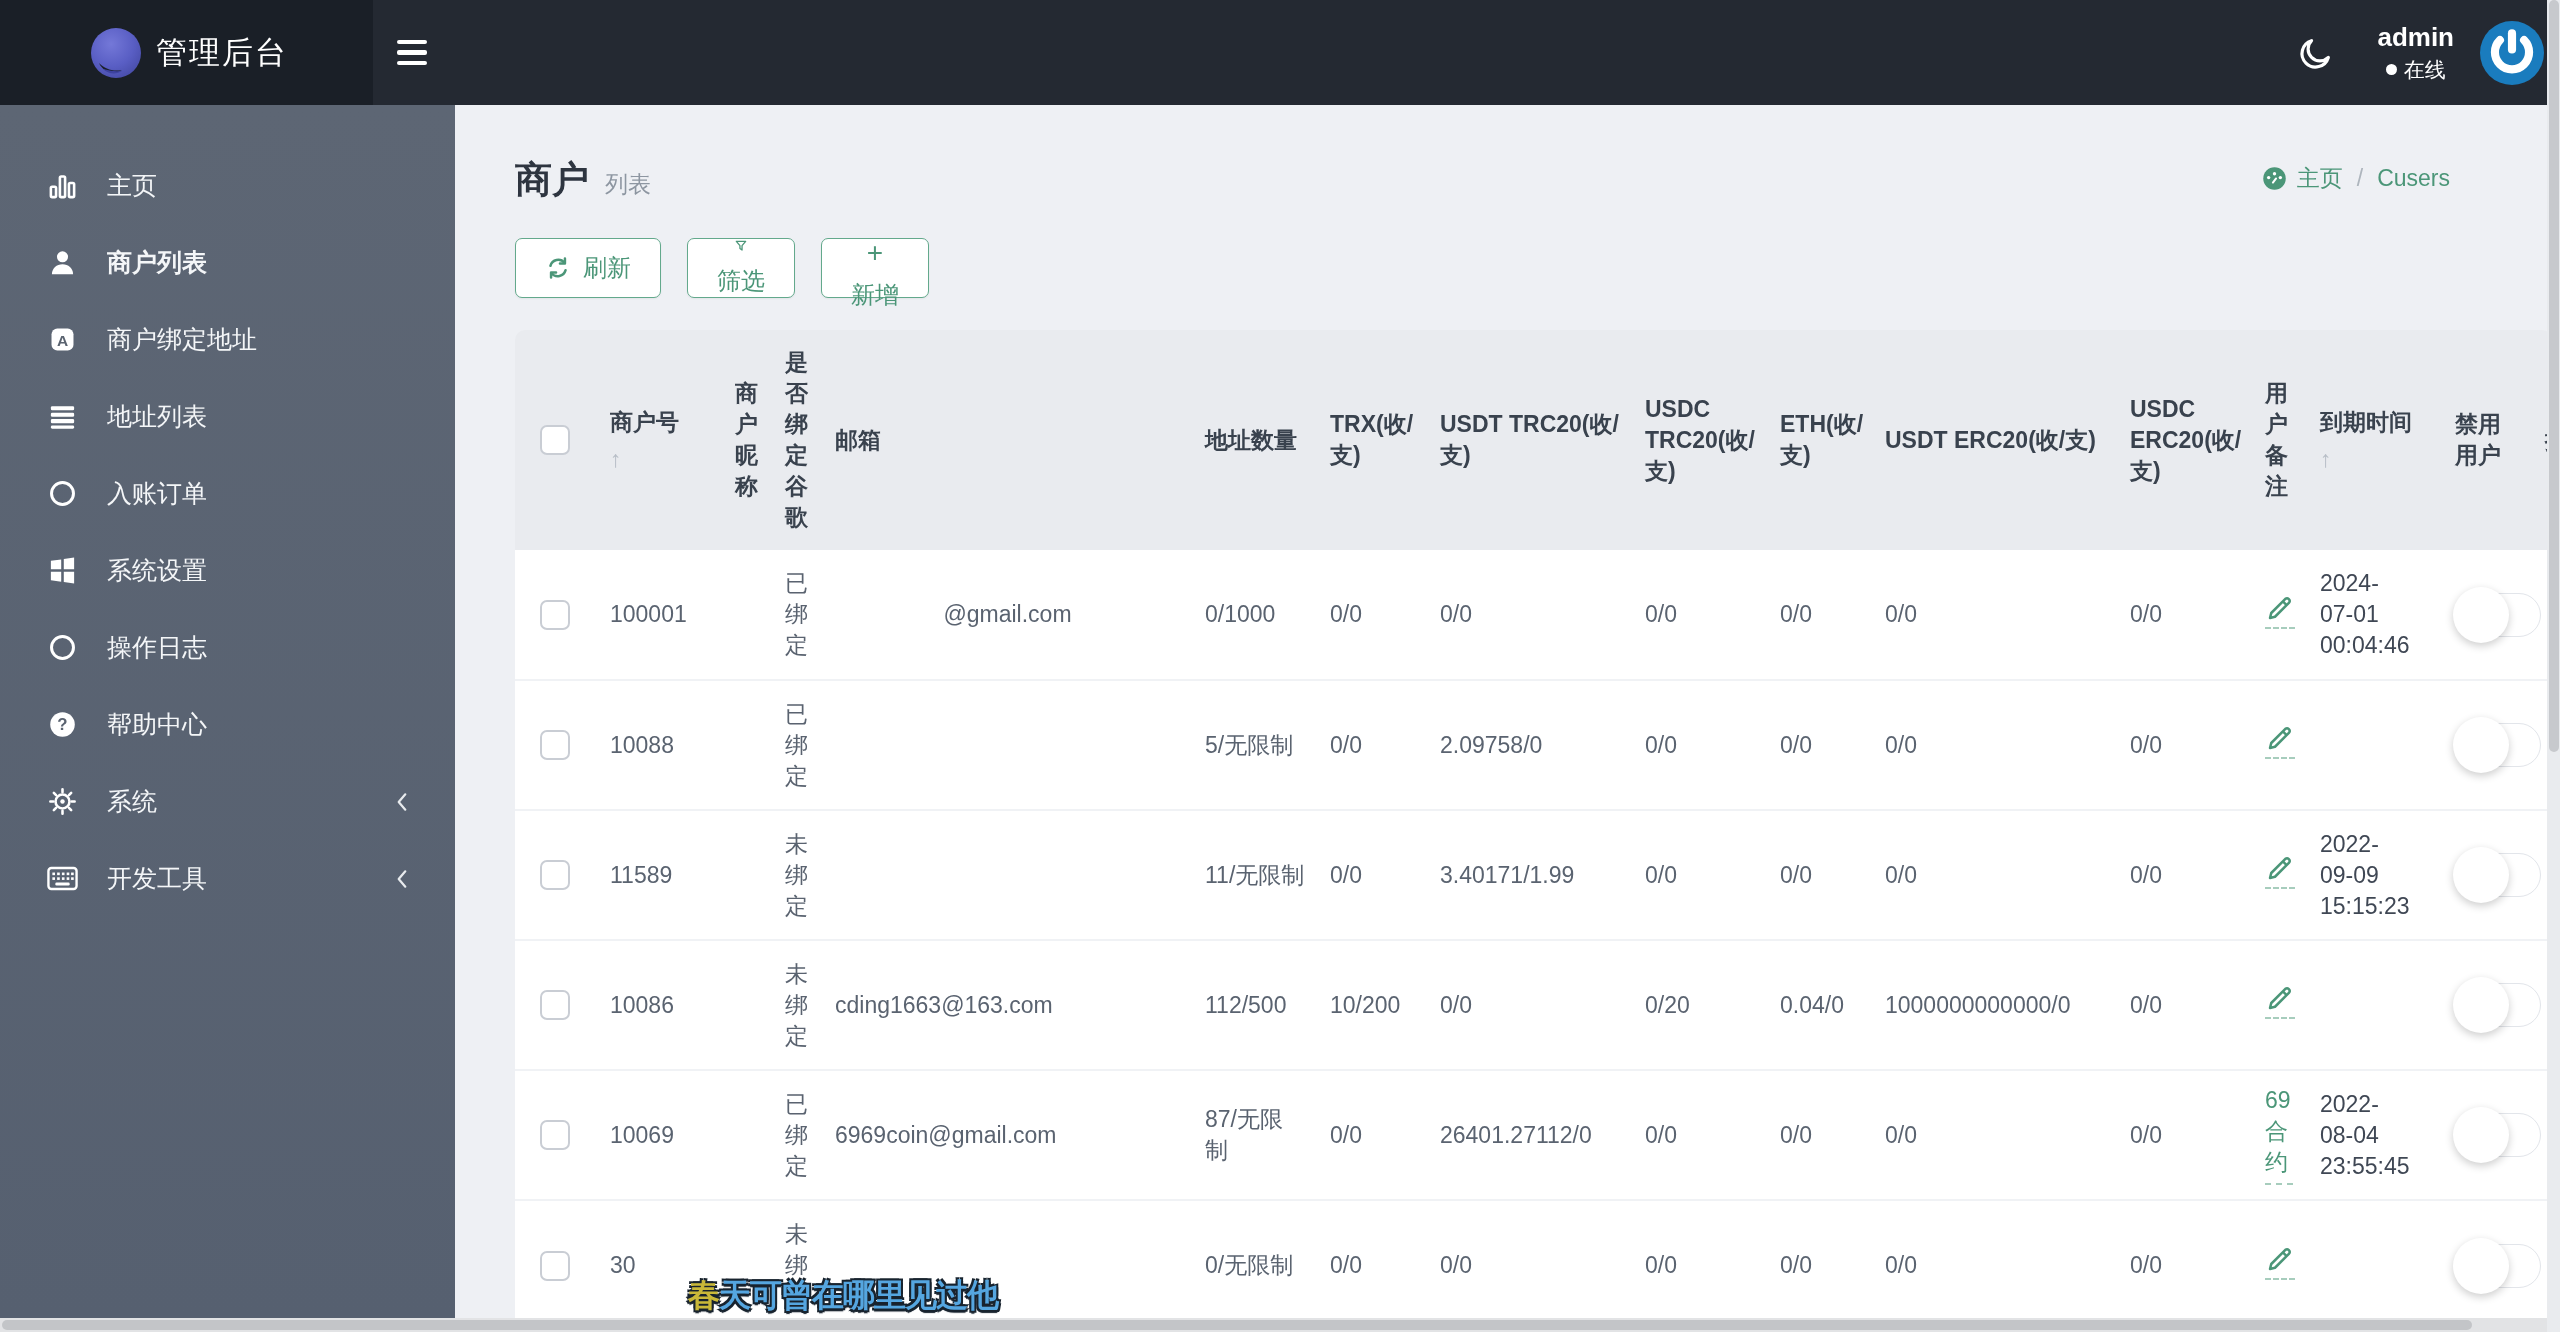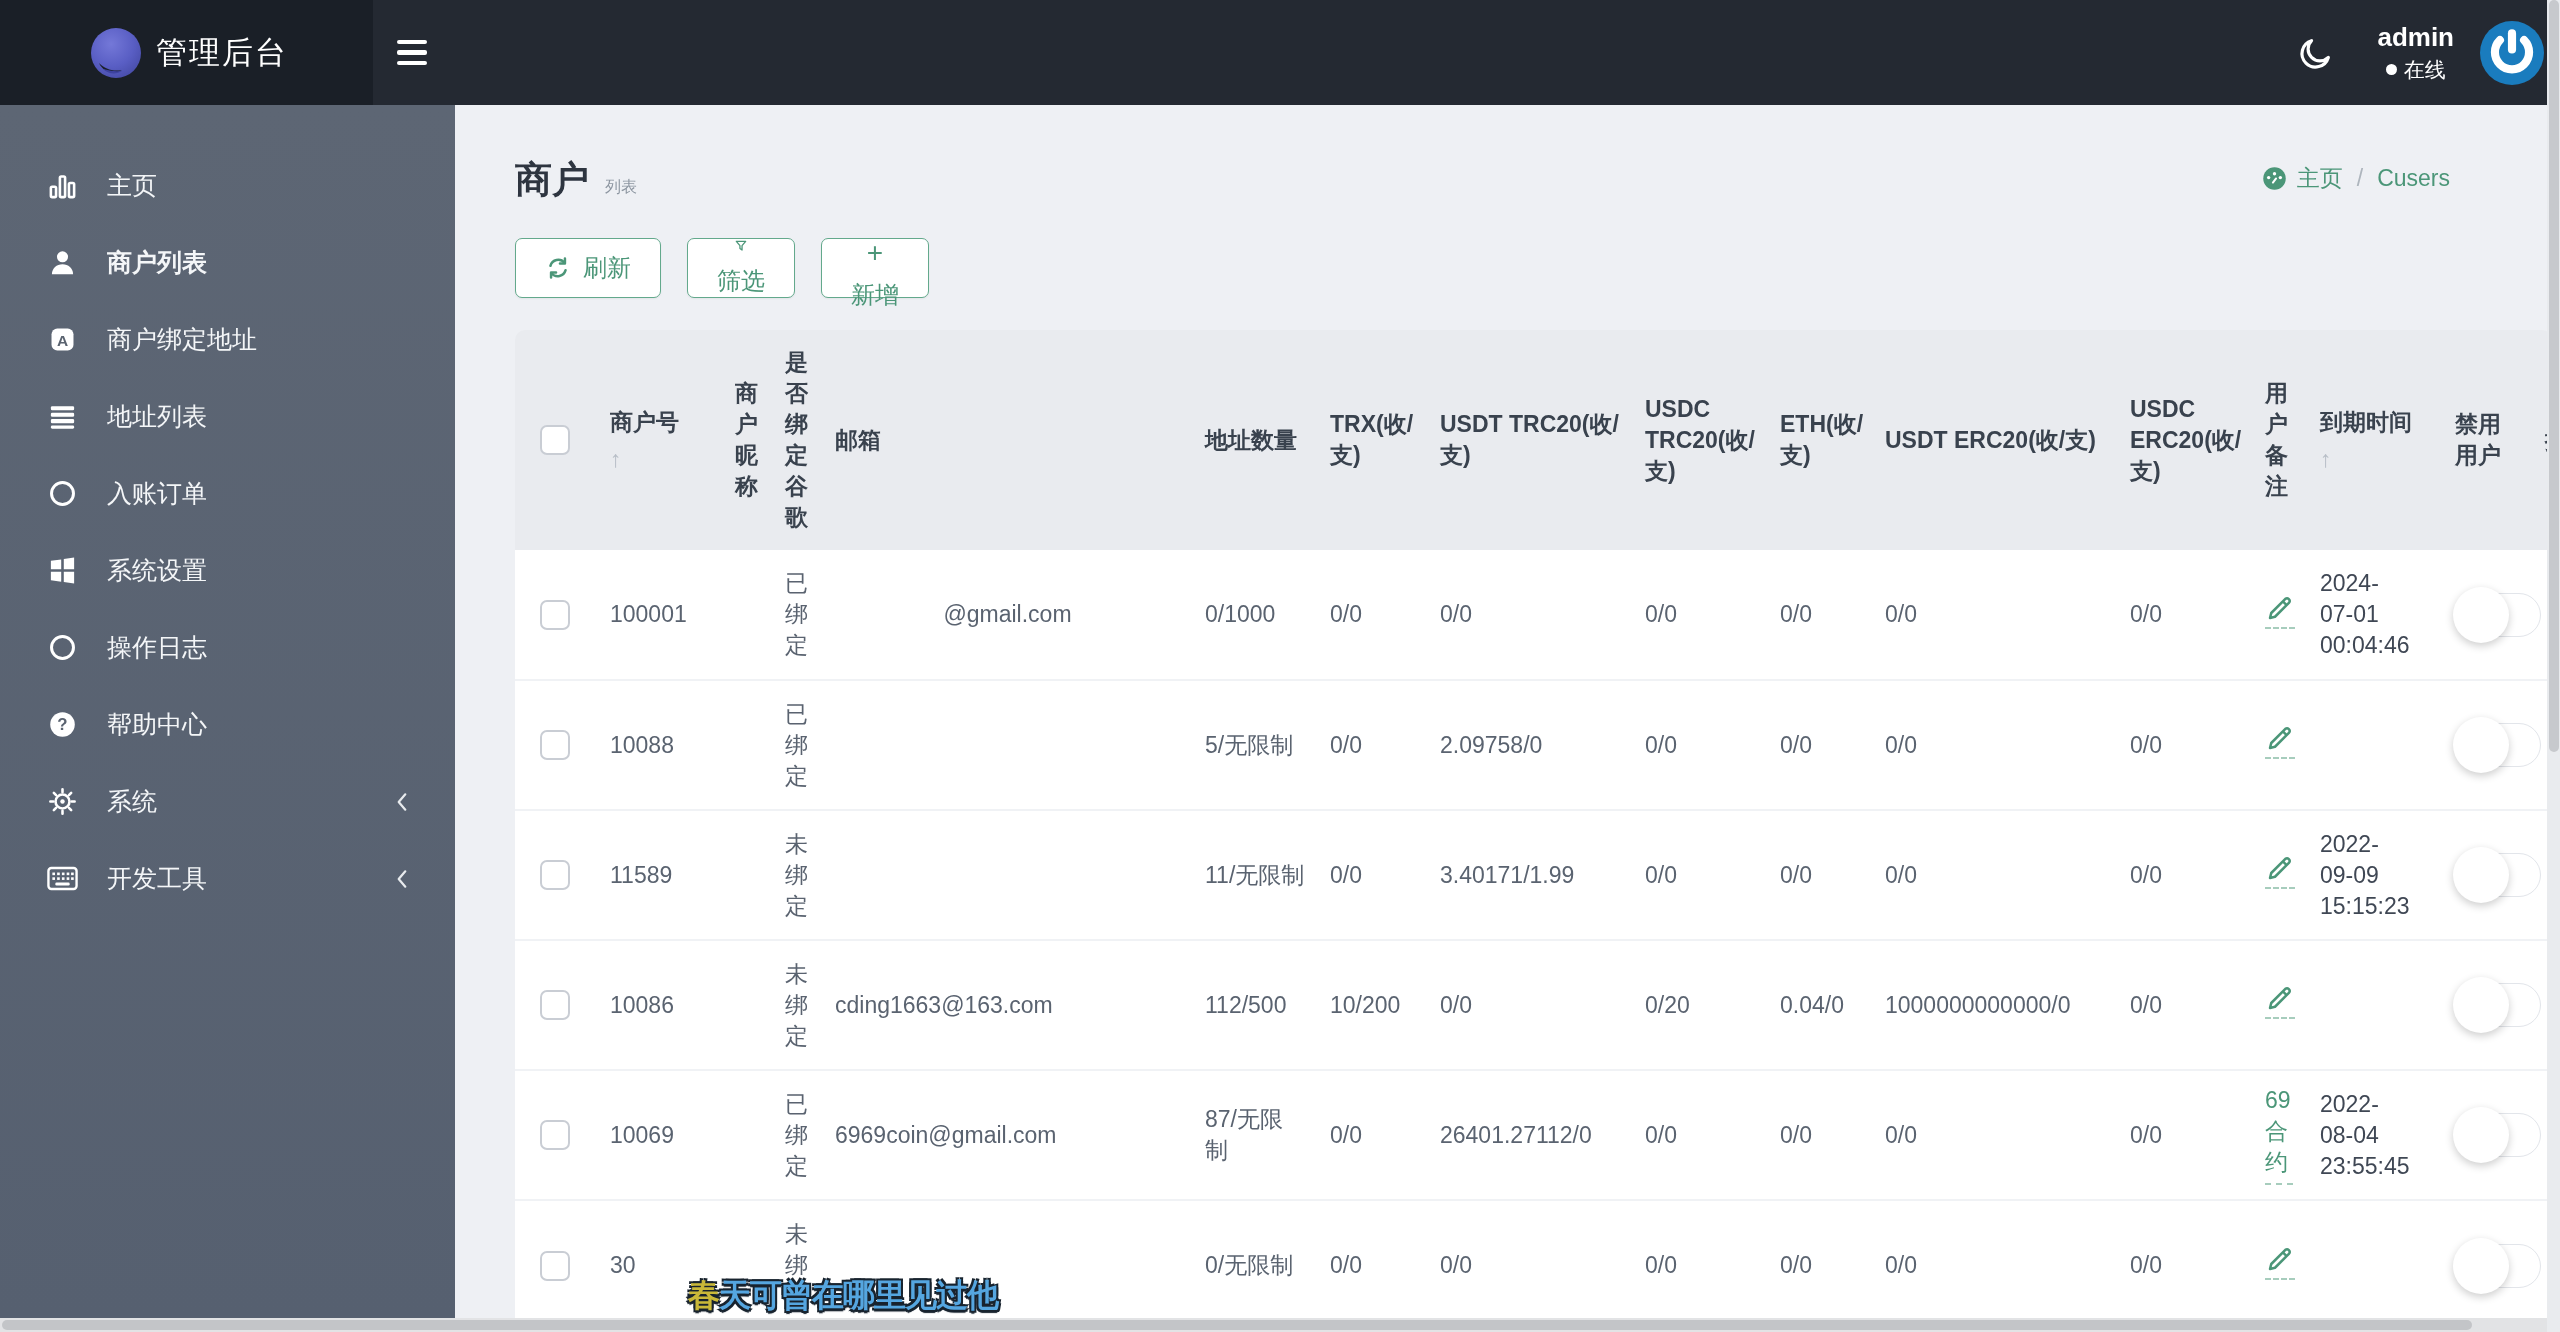--- a/index.html
+++ b/index.html
@@ -26,21 +26,21 @@
   .side-item { position:relative; height:77px; display:flex; align-items:center; padding-left:44px; color:#f4f6f8; font-size:25px; cursor:pointer; }
   .side-item.active .side-label { font-weight:700; }
   .side-icon { width:36px; height:36px; flex:none; display:flex; align-items:center; justify-content:center; margin-right:27px; }
   .side-icon svg { width:31px; height:31px; }
   .side-chevron { position:absolute; right:46px; top:50%; transform:translateY(-50%); display:flex; }
 
   
   .main { position:absolute; left:455px; top:105px; width:2105px; height:1213px; background:#eef0f4; overflow:hidden; }
   .page-head { display:flex; align-items:baseline; padding:50px 110px 0 60px; }
   .page-title { font-size:37px; font-weight:600; color:#2e3540; }
-  .page-subtitle { font-size:16px; color:#8d96a1; margin-left:16px; }
+  .page-subtitle { font-size:23px; color:#8d96a1; margin-left:16px; }
   .breadcrumb { margin-left:auto; display:flex; align-items:center; font-size:23px; }
   .crumb-ico { display:flex; margin-right:9px; }
   .crumb-link { color:#4b9678; text-decoration:none; cursor:pointer; }
   .crumb-sep { color:#aeb5bd; margin:0 14px; }
   .crumb-cur { color:#4b9678; }
 
   .toolbar { display:flex; align-items:center; padding:33px 76px 0 60px; }
   .btn { height:60px; padding:0 29px; background:#fff; border:1px solid #63a98c; border-radius:7px; color:#4b9678; font-size:24px; display:inline-flex; align-items:center; gap:12px; cursor:pointer; box-shadow:0 1px 2px rgba(0,0,0,.05); }
   .btn + .btn { margin-left:26px;flex-direction:column; }
   .btn-add { margin-left:auto; }

